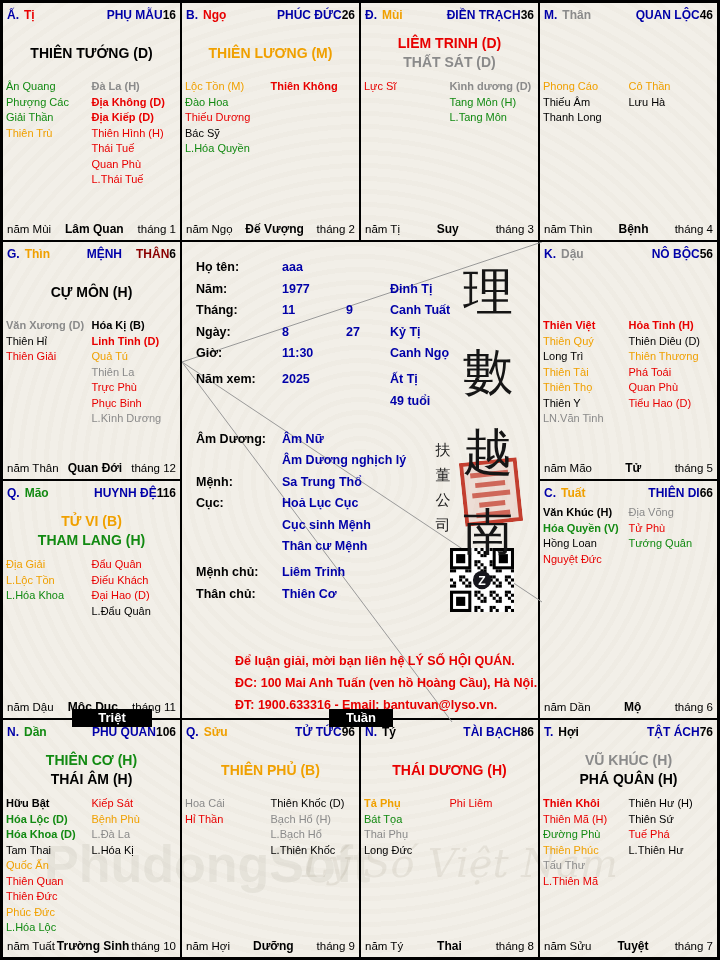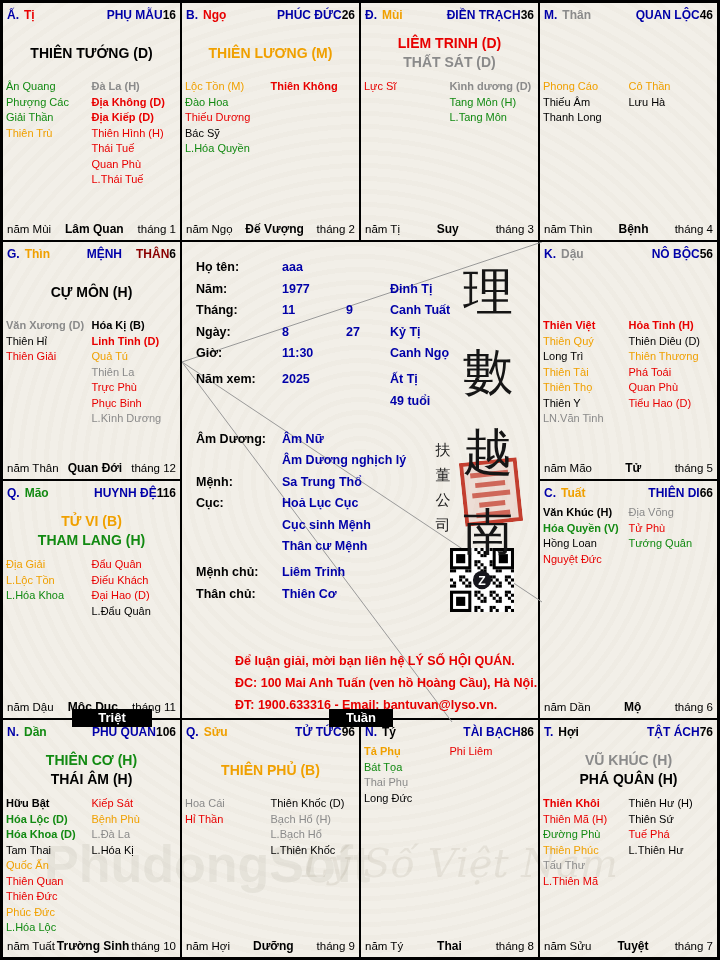--- a/index.html
+++ b/index.html
@@ -380,20 +380,23 @@
   </div>
     <div class="cell" style="grid-area: 4 / 3;">
     <div class="cell-header">
       <span class="stem">N.</span>
       <span class="branch c-black">Tý</span>
       <span class="hm">
         <span class="palace">TÀI BẠCH</span>
       </span>
       <span class="num">86</span>
     </div>
+    <div class="main-stars">
+        <span class="mstar c-red">THÁI DƯƠNG (H)</span>
+      </div>
     <div class="star-cols">
       <div class="scol left">
           <span class="star c-orange bd">Tả Phụ</span>
           <span class="star c-green">Bát Tọa</span>
           <span class="star c-gray">Thai Phụ</span>
           <span class="star c-black">Long Đức</span>
         </div>
       <div class="scol right">
           <span class="star c-red">Phi Liêm</span>
         </div>

